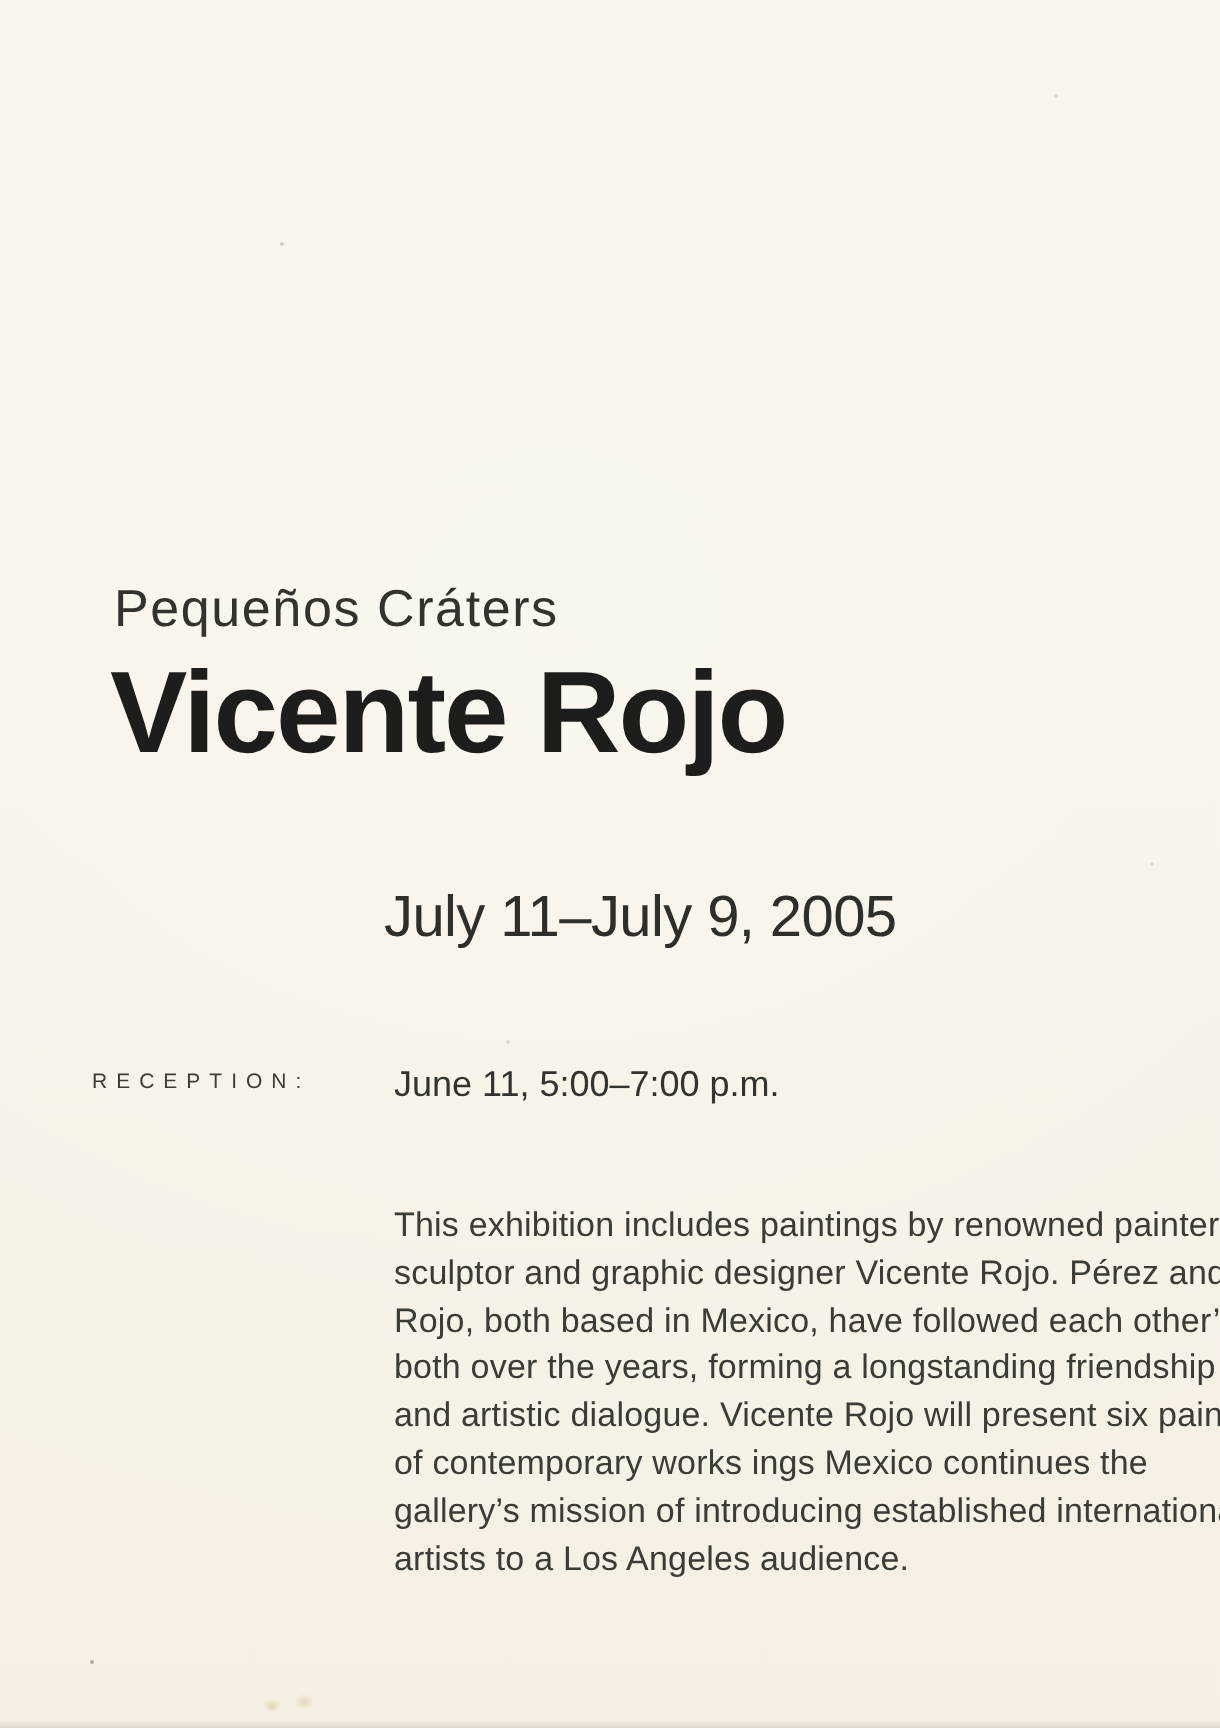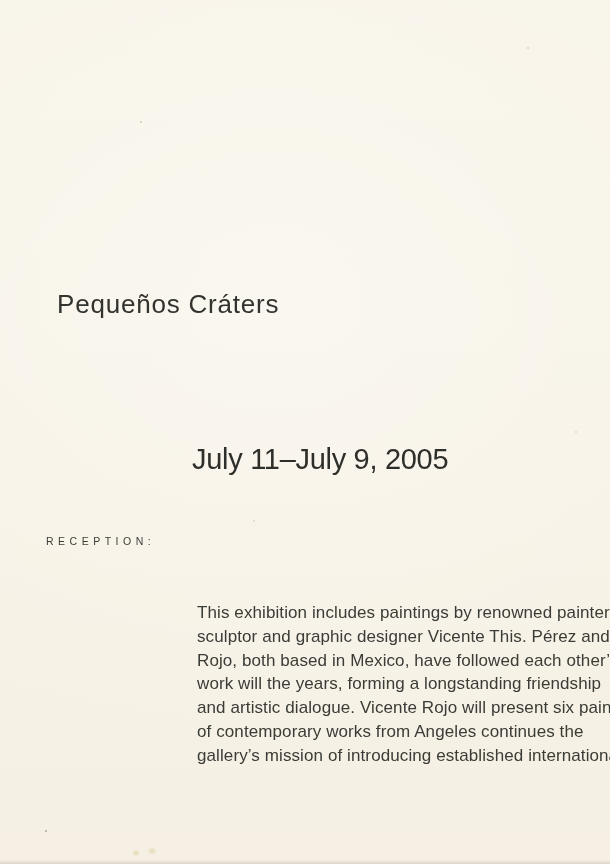--- a/index.html
+++ b/index.html
@@ -104,34 +104,37 @@
     background: linear-gradient(180deg, rgba(95,90,75,0) 0%, rgba(95,90,75,0.18) 100%);
   }
 </style>
 </head>
 <body>
 
 <div class="page">
 
   <div class="series-title">Pequeños Cráters</div>
 
+  <div class="artist-name">Vicente Rojo</div>
 
   <div class="exhibition-dates">July 11–July 9, 2005</div>
 
   <div class="reception-label">RECEPTION:</div>
 
+  <div class="reception-value">June 11, 5:00–7:00 p.m.</div>
 
   <div class="body-text">
       <div class="line">This exhibition includes paintings by renowned painter,</div>
-      <div class="line">sculptor and graphic designer Vicente This. Pérez and</div>
+      <div class="line">sculptor and graphic designer Vicente Rojo. Pérez and</div>
       <div class="line">Rojo, both based in Mexico, have followed each other’s</div>
-      <div class="line">work will the years, forming a longstanding friendship</div>
+      <div class="line">both over the years, forming a longstanding friendship</div>
       <div class="line">and artistic dialogue. Vicente Rojo will present six paint-</div>
-      <div class="line">of contemporary works from Angeles continues the</div>
+      <div class="line">of contemporary works ings Mexico continues the</div>
       <div class="line">gallery’s mission of introducing established international</div>
+      <div class="line">artists to a Los Angeles audience.</div>
     </div>
 
   <div class="smudge"></div>
   <div class="speck speck-1"></div>
   <div class="speck speck-2"></div>
   <div class="speck speck-3"></div>
   <div class="speck speck-4"></div>
   <div class="speck speck-5"></div>
   <div class="bottom-edge"></div>
 

